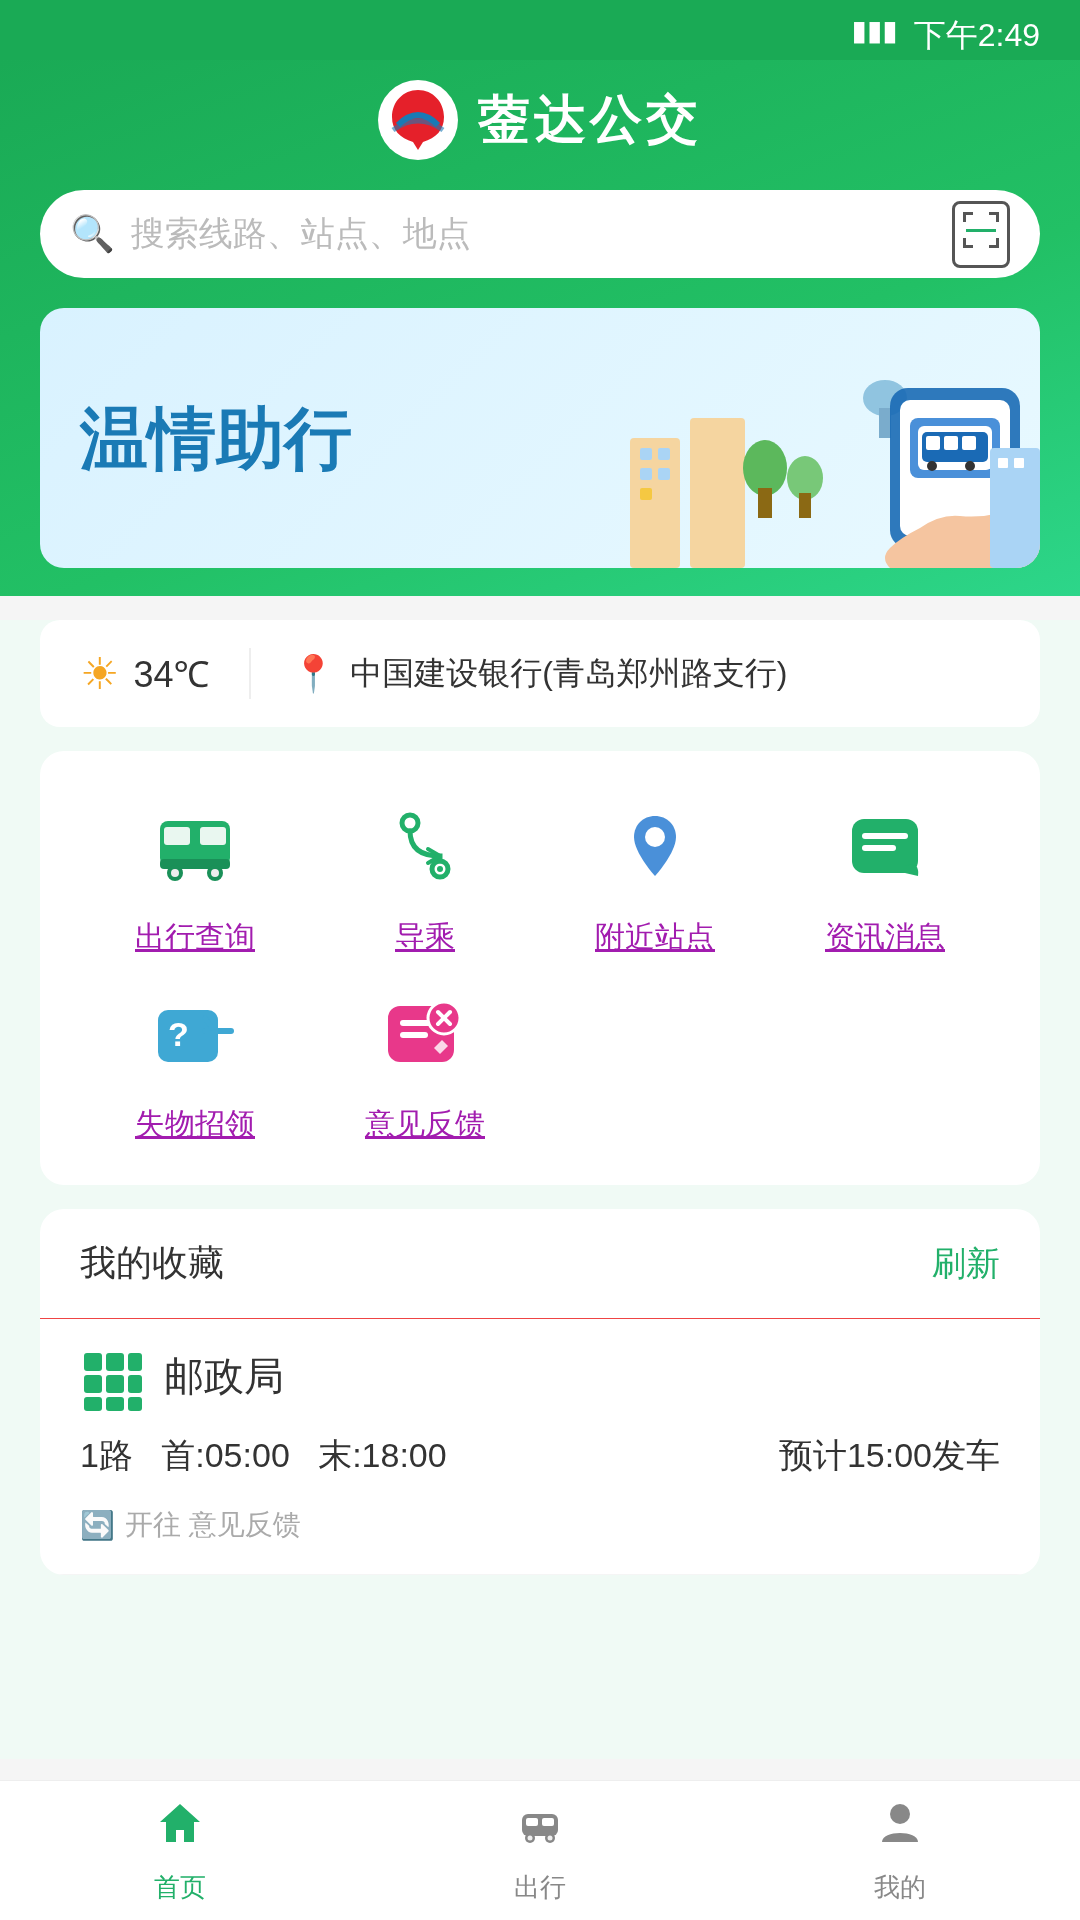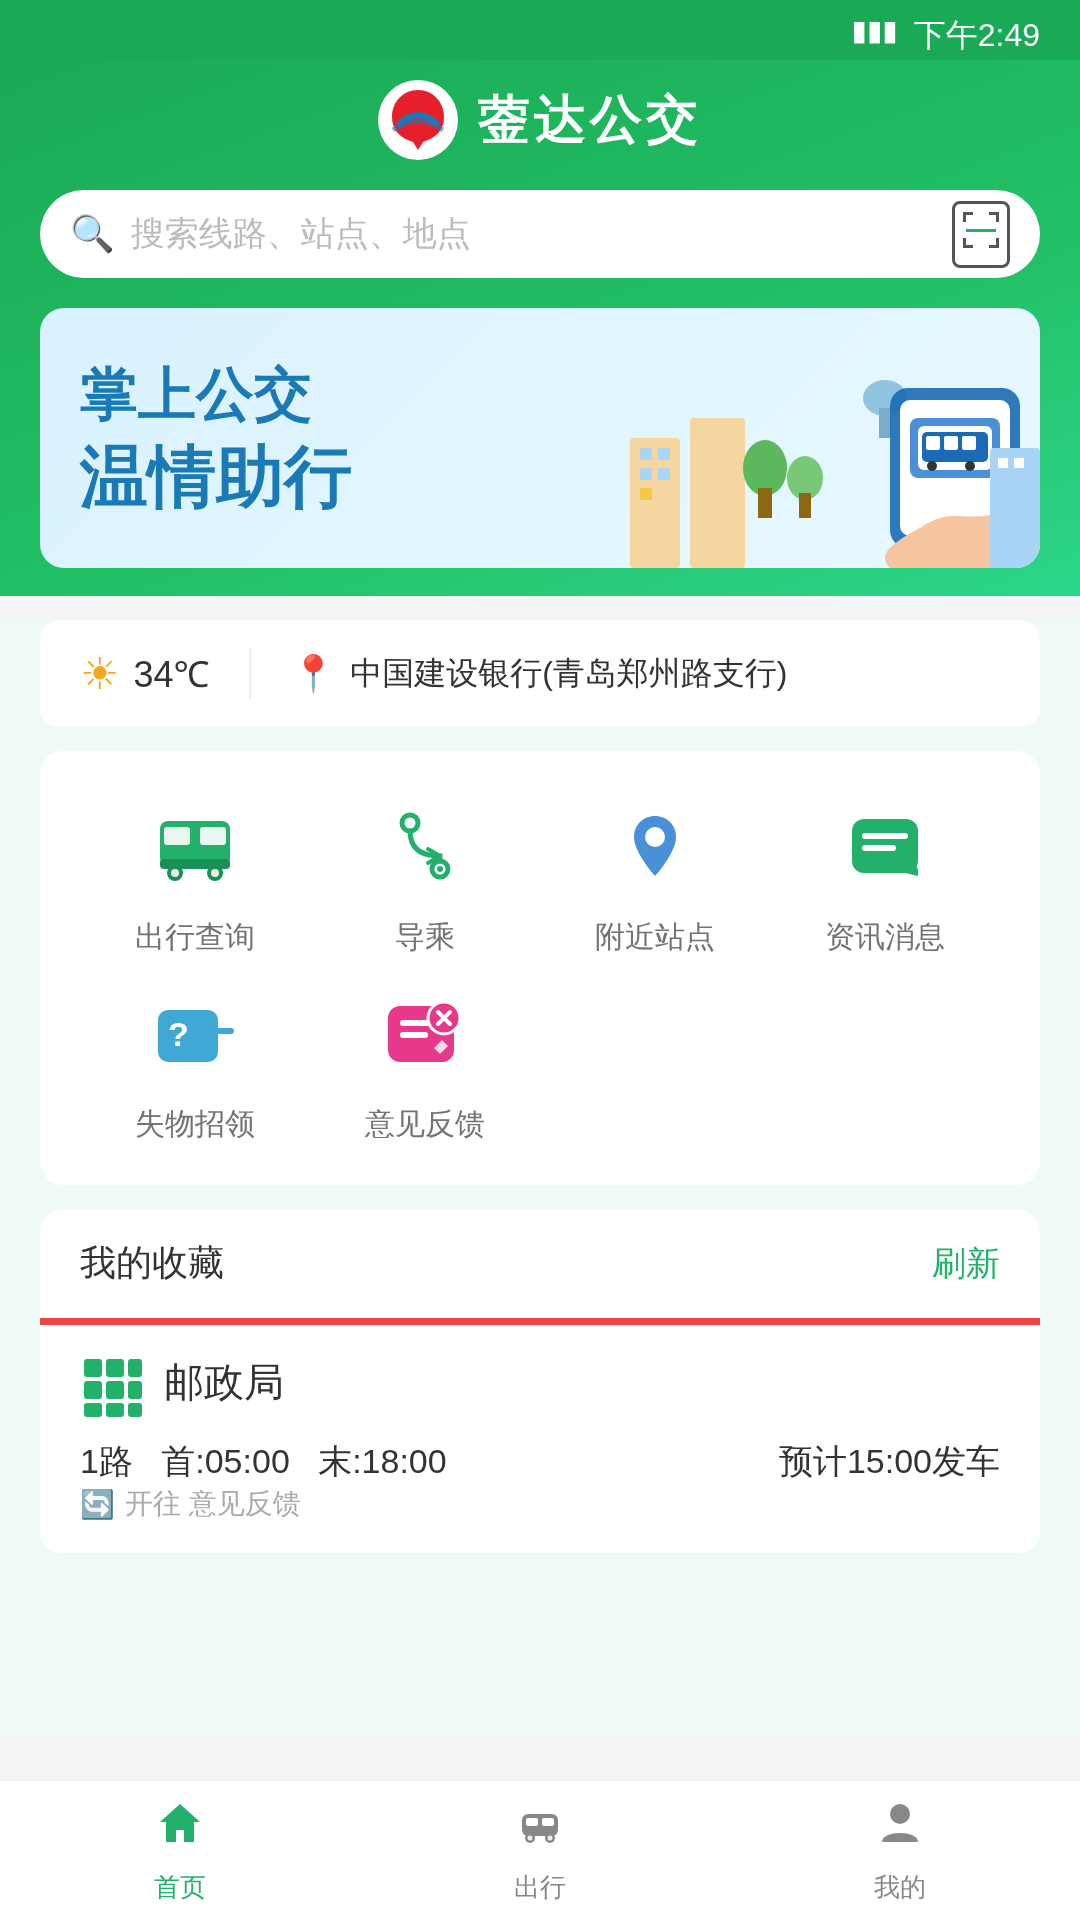--- a/index.html
+++ b/index.html
@@ -181,21 +181,22 @@
       width: 110px;
       height: 110px;
       border-radius: 28px;
       display: flex;
       align-items: center;
       justify-content: center;
       margin-bottom: 16px;
     }
     .service-label {
       font-size: 30px;
-      color: #737373;
+      color: #a21caf;
+      text-decoration: underline;
     }
 
     
     .icon-bus { background: transparent; }
     .icon-route { background: transparent; }
     .icon-nearby { background: transparent; }
     .icon-news { background: transparent; }
     .icon-lost { background: transparent; }
     .icon-feedback { background: transparent; }
 
@@ -204,21 +205,21 @@
       background: white;
       border-radius: 24px;
       margin-bottom: 24px;
       overflow: hidden;
     }
     .favorites-header {
       display: flex;
       align-items: center;
       justify-content: space-between;
       padding: 30px 40px;
-      border-bottom: 7px solid #ef4444;
+      border-bottom: 1px solid #ef4444;
       text-align: center;
     }
     .favorites-title {
       font-size: 36px;
       color: #333;
       font-weight: 500;
     }
     .refresh-btn {
       color: #22b06a;
       font-size: 34px;
@@ -242,21 +243,21 @@
     }
     .fav-station-name {
       font-size: 40px;
       color: #333;
       font-weight: 500;
     }
     .fav-bus-row {
       display: flex;
       align-items: center;
       justify-content: space-between;
-      margin-bottom: 0;
+      margin-bottom: 27px;
       gap: 6px;
     }
     .fav-bus-info {
       font-size: 34px;
       color: #333;
     }
     .fav-bus-time {
       font-size: 34px;
       color: #333;
     }
@@ -347,21 +348,20 @@
         <rect x="2" y="28" width="3" height="10" fill="#555"></rect>
         <rect x="28" y="35" width="10" height="3" fill="#555"></rect>
         <rect x="35" y="28" width="3" height="10" fill="#555"></rect>
         <rect x="5" y="19" width="30" height="3" fill="#22b06a"></rect>
       </svg>
     </span>
   </div>
 
   <div class="banner">
     <div class="banner-text">
-      <div class="banner-title1">掌上公交</div>
       <div class="banner-title2">温情助行</div>
     </div>
 
     <div class="banner-scene">
       <svg viewBox="0 0 420 220" width="420" height="220">
 
         <rect x="10" y="90" width="50" height="130" fill="#f5d5a0" rx="4"></rect>
         <rect x="70" y="70" width="55" height="150" fill="#f5d5a0" rx="4"></rect>
 
         <rect x="20" y="100" width="12" height="12" fill="#aad4f5" rx="2"></rect>

